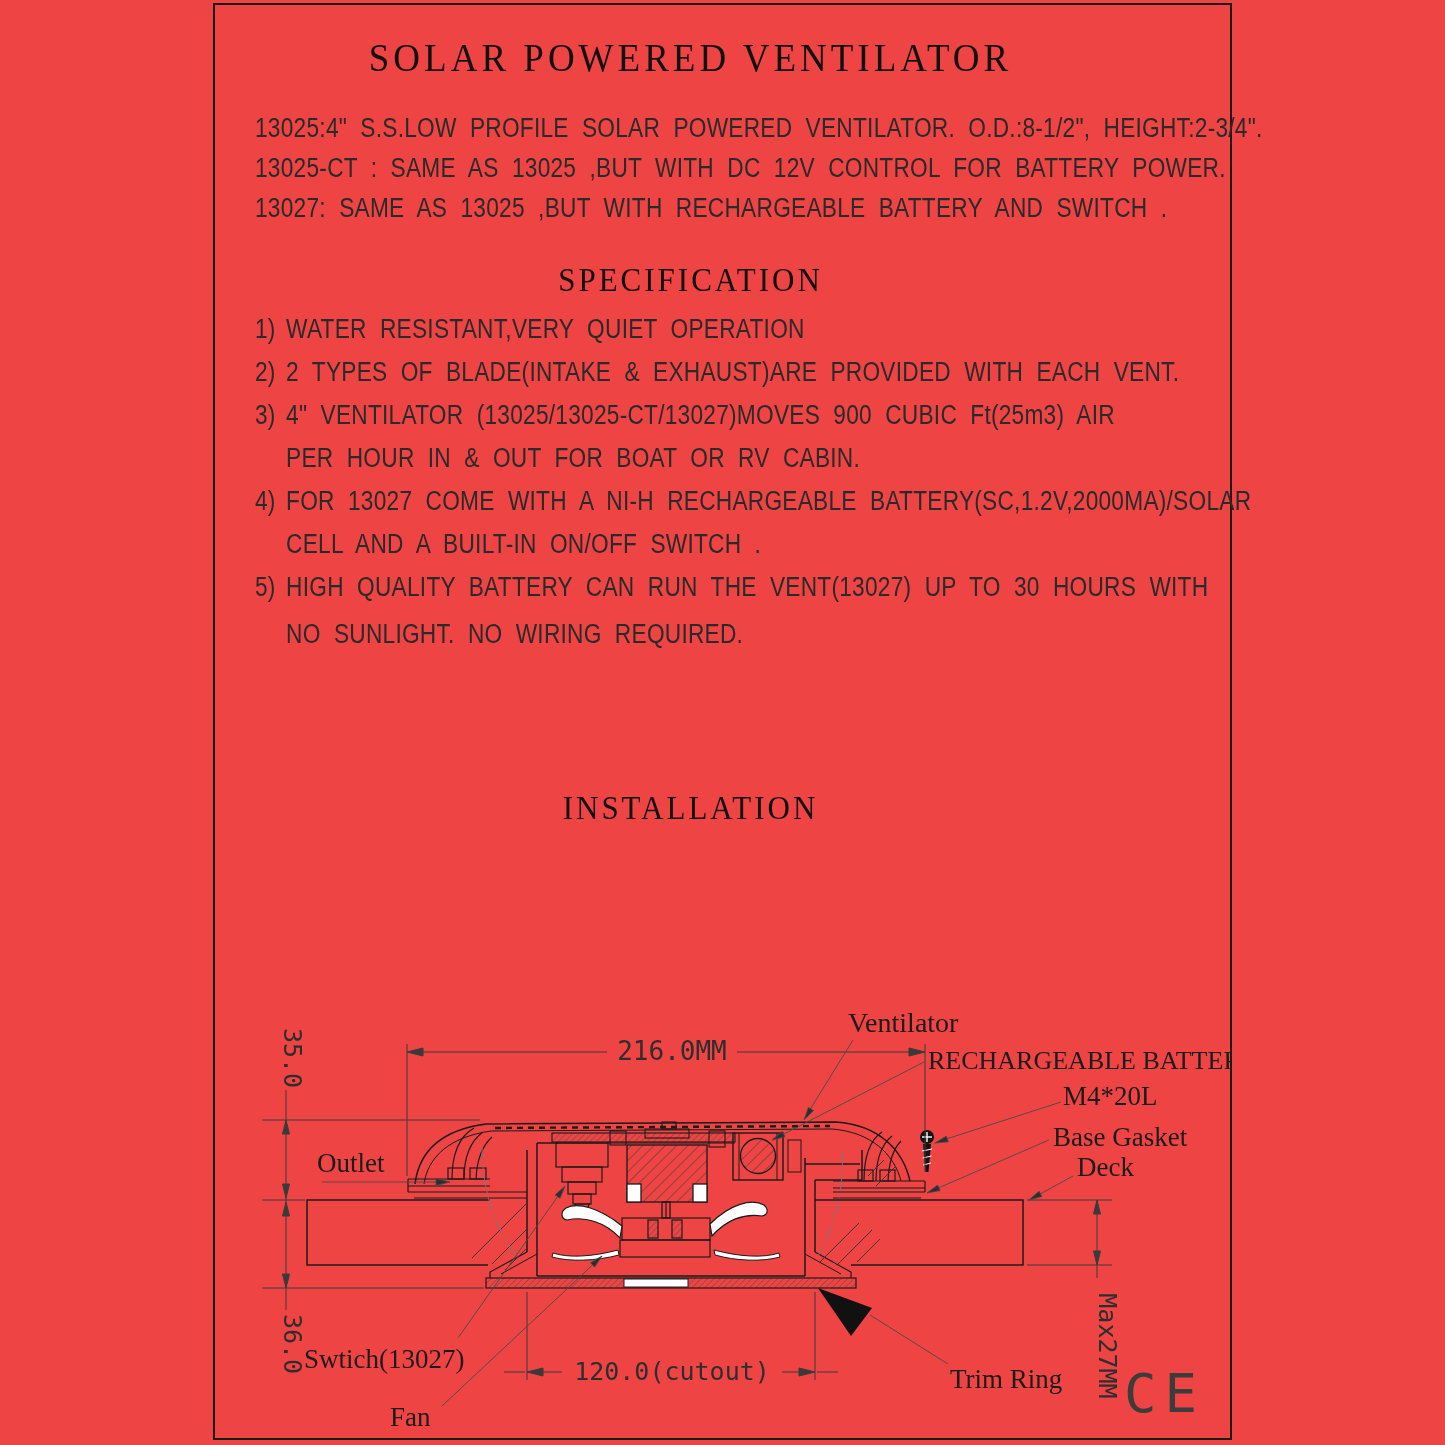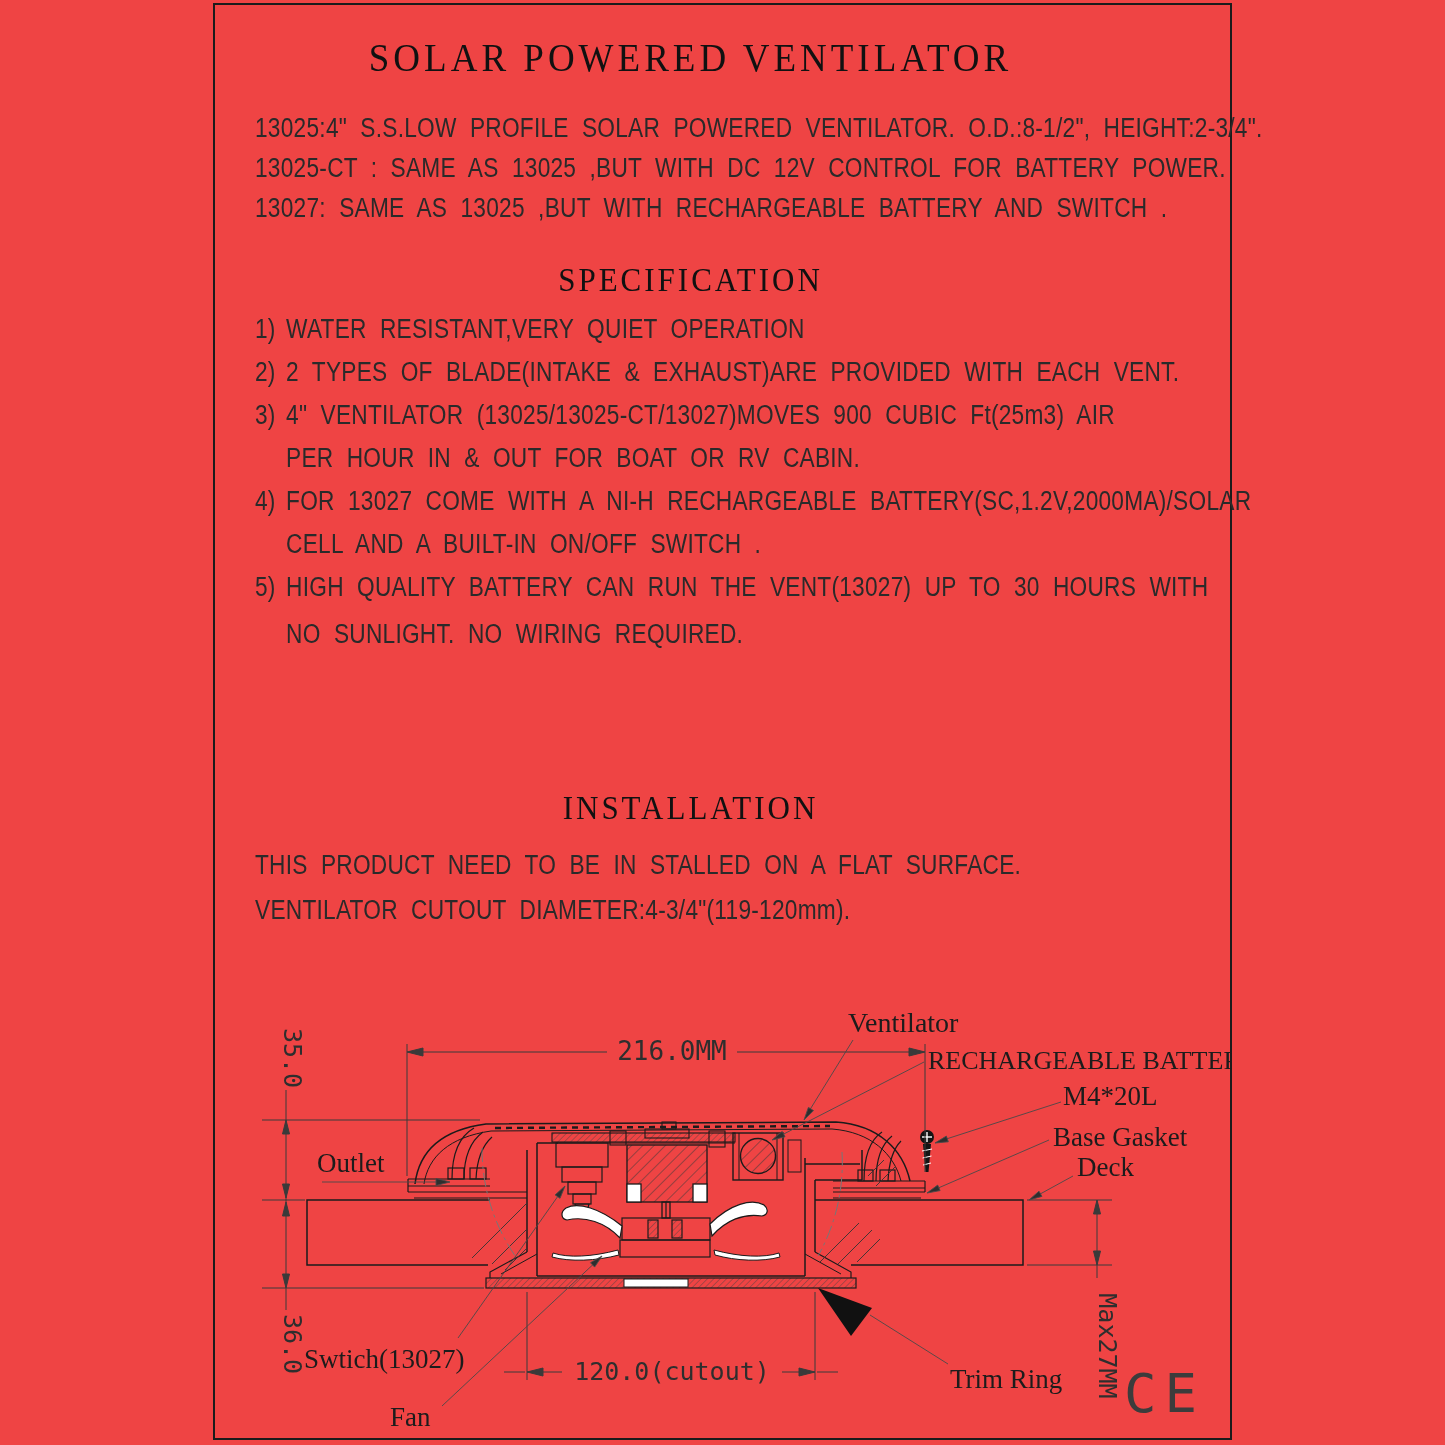--- a/index.html
+++ b/index.html
@@ -63,24 +63,20 @@
     <div class="cadline row">
       <span class="num">5)</span>
       <span>HIGH QUALITY BATTERY CAN RUN THE VENT(13027) UP TO 30 HOURS WITH</span>
     </div>
     <div class="cadline row cont" style="line-height:50px;">
       <span>NO SUNLIGHT. NO WIRING REQUIRED.</span>
     </div>
   </div>
 
   <div class="hdr sec" style="top:790px;">INSTALLATION</div>
-  <div class="txtblock" style="top:843px;">
-    <div class="cadline" style="line-height:45px;">THIS PRODUCT NEED TO BE IN STALLED ON A FLAT SURFACE.</div>
-    <div class="cadline" style="line-height:45px;">VENTILATOR CUTOUT DIAMETER:4-3/4"(119-120mm).</div>
-  </div>
 
   <svg style="position:absolute;left:213px;top:955px;" width="1019" height="485" viewBox="213 955 1019 485">
     <defs>
       <pattern id="hatch" width="8" height="8" patternUnits="userSpaceOnUse" patternTransform="rotate(45)">
         <line x1="0" y1="0" x2="0" y2="8" stroke="#3a3a3a" stroke-width="1"></line>
       </pattern>
       <pattern id="fine" width="4.5" height="4.5" patternUnits="userSpaceOnUse" patternTransform="rotate(45)">
         <line x1="0" y1="0" x2="0" y2="4.5" stroke="#444" stroke-width="0.8"></line>
       </pattern>
     </defs>

